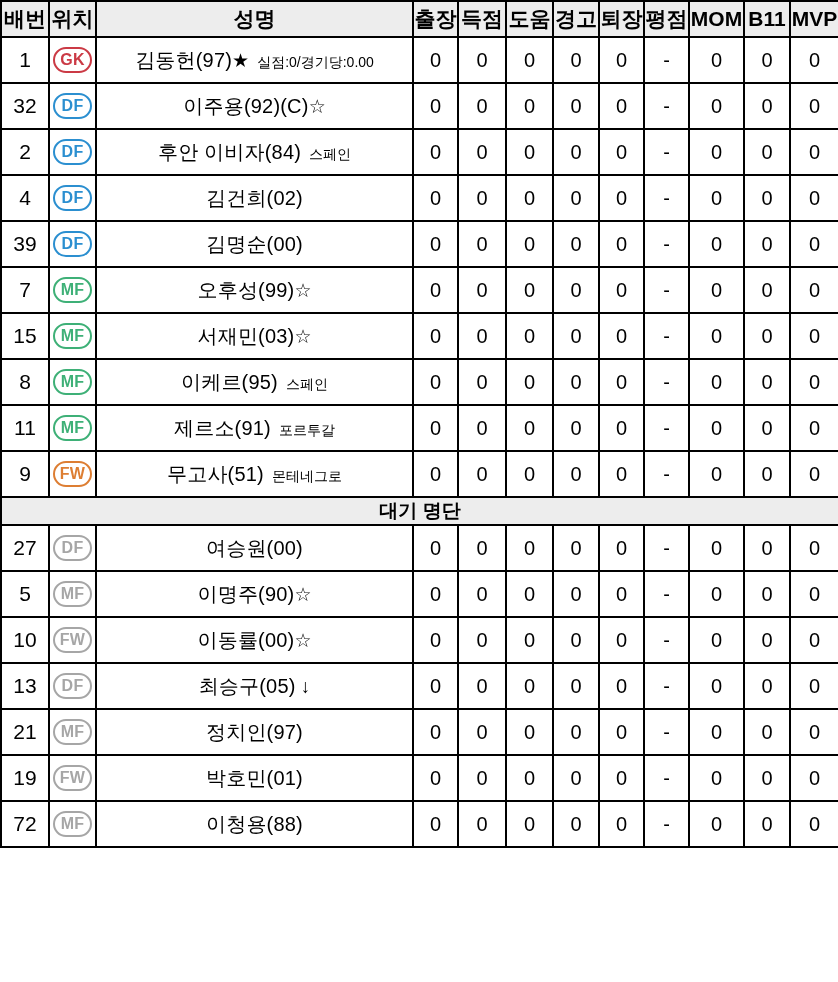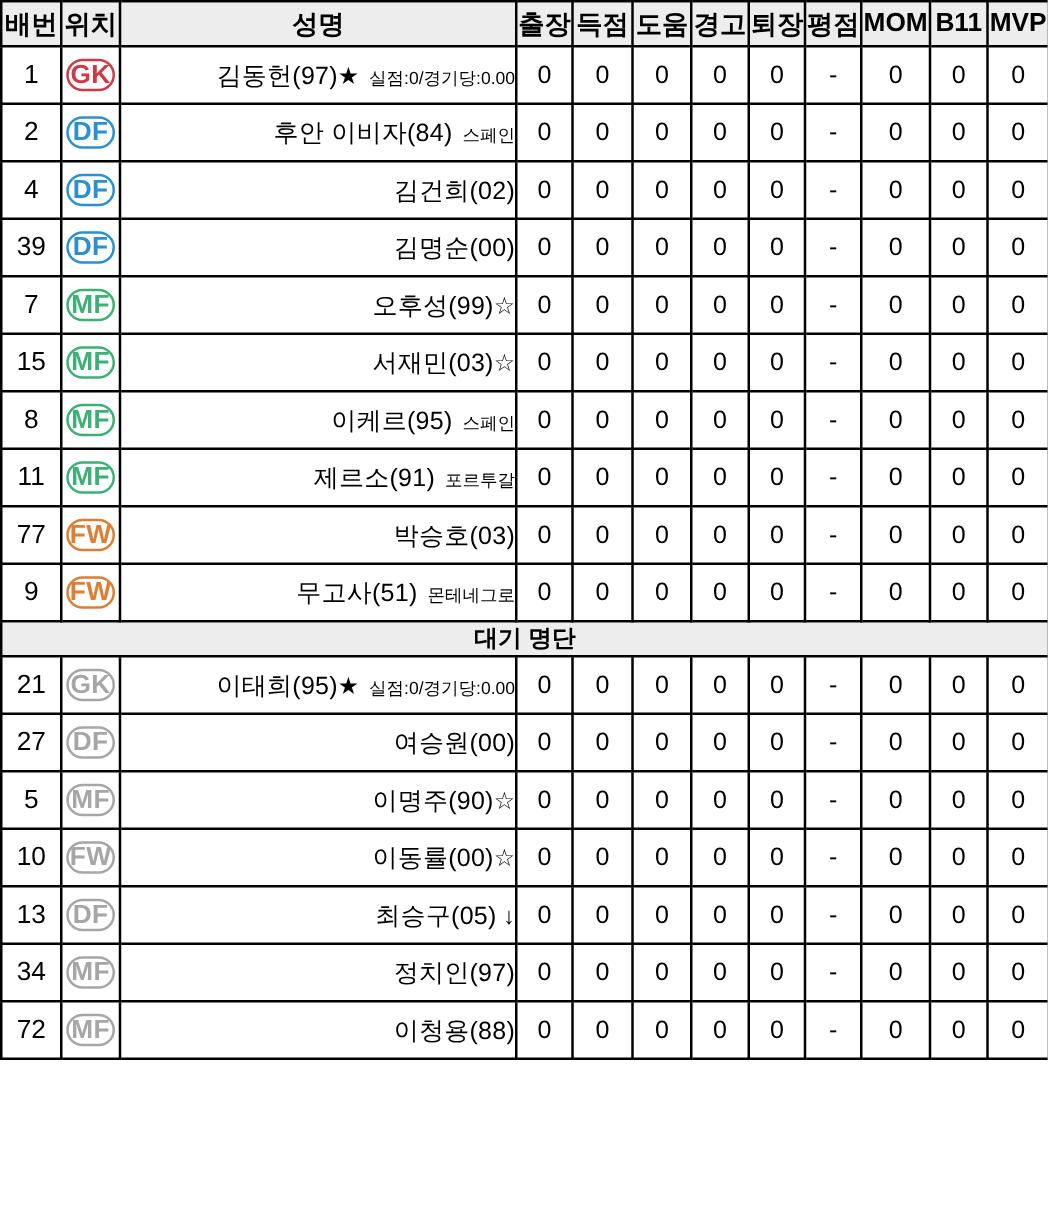--- a/index.html
+++ b/index.html
@@ -32,21 +32,21 @@
   td.num-cell {
     text-align: center;
     font-size: 21px;
   }
   td.pos-cell { text-align: center; }
   td.stat-cell {
     text-align: center;
     font-size: 20px;
   }
   td.name-cell {
-    text-align: right;
+    text-align: center;
   }
   .pname {
     font-size: 20px;
     font-weight: 500;
     letter-spacing: 0.2px;
   }
   .mark {
     font-size: 19px;
     font-weight: 500;
   }
@@ -56,21 +56,21 @@
     font-weight: 500;
   }
   .badge {
     display: inline-block;
     box-sizing: border-box;
     width: 39px;
     height: 26px;
     line-height: 21px;
     border: 2.5px solid;
     border-radius: 13px;
-    font-size: 21px;
+    font-size: 16px;
     font-weight: bold;
     text-align: center;
     letter-spacing: 0.3px;
     background: #fff;
   }
   tr.divider-row td {
     background: #ededed;
     height: 22px;
     text-align: center;
     font-size: 19px;
@@ -120,20 +120,34 @@
         <td class="stat-cell">0</td>
         <td class="stat-cell">0</td>
         <td class="stat-cell">0</td>
         <td class="stat-cell">0</td>
         <td class="stat-cell">-</td>
         <td class="stat-cell">0</td>
         <td class="stat-cell">0</td>
         <td class="stat-cell">0</td>
       </tr>
       <tr>
+        <td class="num-cell">32</td>
+        <td class="pos-cell"><span class="badge" style="color: rgb(43, 143, 208); border-color: rgb(43, 143, 208);">DF</span></td>
+        <td class="name-cell"><span class="pname">이주용(92)(C)</span><span class="mark">☆</span></td>
+        <td class="stat-cell">0</td>
+        <td class="stat-cell">0</td>
+        <td class="stat-cell">0</td>
+        <td class="stat-cell">0</td>
+        <td class="stat-cell">0</td>
+        <td class="stat-cell">-</td>
+        <td class="stat-cell">0</td>
+        <td class="stat-cell">0</td>
+        <td class="stat-cell">0</td>
+      </tr>
+      <tr>
         <td class="num-cell">2</td>
         <td class="pos-cell"><span class="badge" style="color: rgb(43, 143, 208); border-color: rgb(43, 143, 208);">DF</span></td>
         <td class="name-cell"><span class="pname">후안 이비자(84)</span><span class="note">스페인</span></td>
         <td class="stat-cell">0</td>
         <td class="stat-cell">0</td>
         <td class="stat-cell">0</td>
         <td class="stat-cell">0</td>
         <td class="stat-cell">0</td>
         <td class="stat-cell">-</td>
         <td class="stat-cell">0</td>
@@ -218,65 +232,37 @@
         <td class="stat-cell">0</td>
         <td class="stat-cell">0</td>
         <td class="stat-cell">0</td>
         <td class="stat-cell">0</td>
         <td class="stat-cell">-</td>
         <td class="stat-cell">0</td>
         <td class="stat-cell">0</td>
         <td class="stat-cell">0</td>
       </tr>
       <tr>
-        <td class="num-cell">77</td>
-        <td class="pos-cell"><span class="badge" style="color: rgb(221, 126, 51); border-color: rgb(221, 126, 51);">FW</span></td>
-        <td class="name-cell"><span class="pname">박승호(03)</span></td>
-        <td class="stat-cell">0</td>
-        <td class="stat-cell">0</td>
-        <td class="stat-cell">0</td>
-        <td class="stat-cell">0</td>
-        <td class="stat-cell">0</td>
-        <td class="stat-cell">-</td>
-        <td class="stat-cell">0</td>
-        <td class="stat-cell">0</td>
-        <td class="stat-cell">0</td>
-      </tr>
-      <tr>
         <td class="num-cell">9</td>
         <td class="pos-cell"><span class="badge" style="color: rgb(221, 126, 51); border-color: rgb(221, 126, 51);">FW</span></td>
         <td class="name-cell"><span class="pname">무고사(51)</span><span class="note">몬테네그로</span></td>
         <td class="stat-cell">0</td>
         <td class="stat-cell">0</td>
         <td class="stat-cell">0</td>
         <td class="stat-cell">0</td>
         <td class="stat-cell">0</td>
         <td class="stat-cell">-</td>
         <td class="stat-cell">0</td>
         <td class="stat-cell">0</td>
         <td class="stat-cell">0</td>
       </tr>
       <tr class="divider-row">
         <td colspan="12">대기 명단</td>
       </tr>
       <tr>
-        <td class="num-cell">21</td>
-        <td class="pos-cell"><span class="badge" style="color: rgb(166, 166, 166); border-color: rgb(166, 166, 166);">GK</span></td>
-        <td class="name-cell"><span class="pname">이태희(95)</span><span class="mark">★</span><span class="note">실점:0/경기당:0.00</span></td>
-        <td class="stat-cell">0</td>
-        <td class="stat-cell">0</td>
-        <td class="stat-cell">0</td>
-        <td class="stat-cell">0</td>
-        <td class="stat-cell">0</td>
-        <td class="stat-cell">-</td>
-        <td class="stat-cell">0</td>
-        <td class="stat-cell">0</td>
-        <td class="stat-cell">0</td>
-      </tr>
-      <tr>
         <td class="num-cell">27</td>
         <td class="pos-cell"><span class="badge" style="color: rgb(166, 166, 166); border-color: rgb(166, 166, 166);">DF</span></td>
         <td class="name-cell"><span class="pname">여승원(00)</span></td>
         <td class="stat-cell">0</td>
         <td class="stat-cell">0</td>
         <td class="stat-cell">0</td>
         <td class="stat-cell">0</td>
         <td class="stat-cell">0</td>
         <td class="stat-cell">-</td>
         <td class="stat-cell">0</td>
@@ -319,23 +305,37 @@
         <td class="stat-cell">0</td>
         <td class="stat-cell">0</td>
         <td class="stat-cell">0</td>
         <td class="stat-cell">0</td>
         <td class="stat-cell">-</td>
         <td class="stat-cell">0</td>
         <td class="stat-cell">0</td>
         <td class="stat-cell">0</td>
       </tr>
       <tr>
-        <td class="num-cell">34</td>
+        <td class="num-cell">21</td>
         <td class="pos-cell"><span class="badge" style="color: rgb(166, 166, 166); border-color: rgb(166, 166, 166);">MF</span></td>
         <td class="name-cell"><span class="pname">정치인(97)</span></td>
+        <td class="stat-cell">0</td>
+        <td class="stat-cell">0</td>
+        <td class="stat-cell">0</td>
+        <td class="stat-cell">0</td>
+        <td class="stat-cell">0</td>
+        <td class="stat-cell">-</td>
+        <td class="stat-cell">0</td>
+        <td class="stat-cell">0</td>
+        <td class="stat-cell">0</td>
+      </tr>
+      <tr>
+        <td class="num-cell">19</td>
+        <td class="pos-cell"><span class="badge" style="color: rgb(166, 166, 166); border-color: rgb(166, 166, 166);">FW</span></td>
+        <td class="name-cell"><span class="pname">박호민(01)</span></td>
         <td class="stat-cell">0</td>
         <td class="stat-cell">0</td>
         <td class="stat-cell">0</td>
         <td class="stat-cell">0</td>
         <td class="stat-cell">0</td>
         <td class="stat-cell">-</td>
         <td class="stat-cell">0</td>
         <td class="stat-cell">0</td>
         <td class="stat-cell">0</td>
       </tr>

